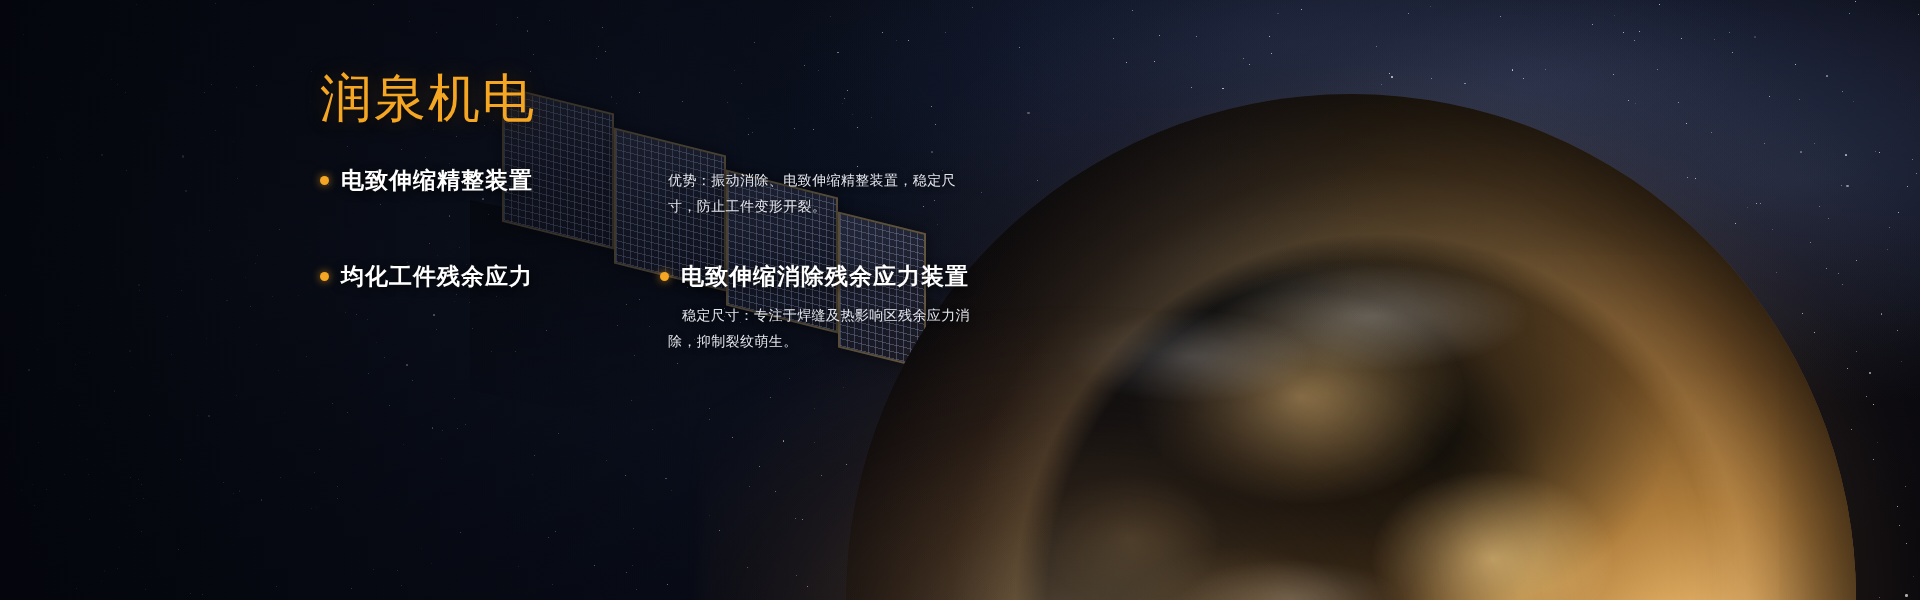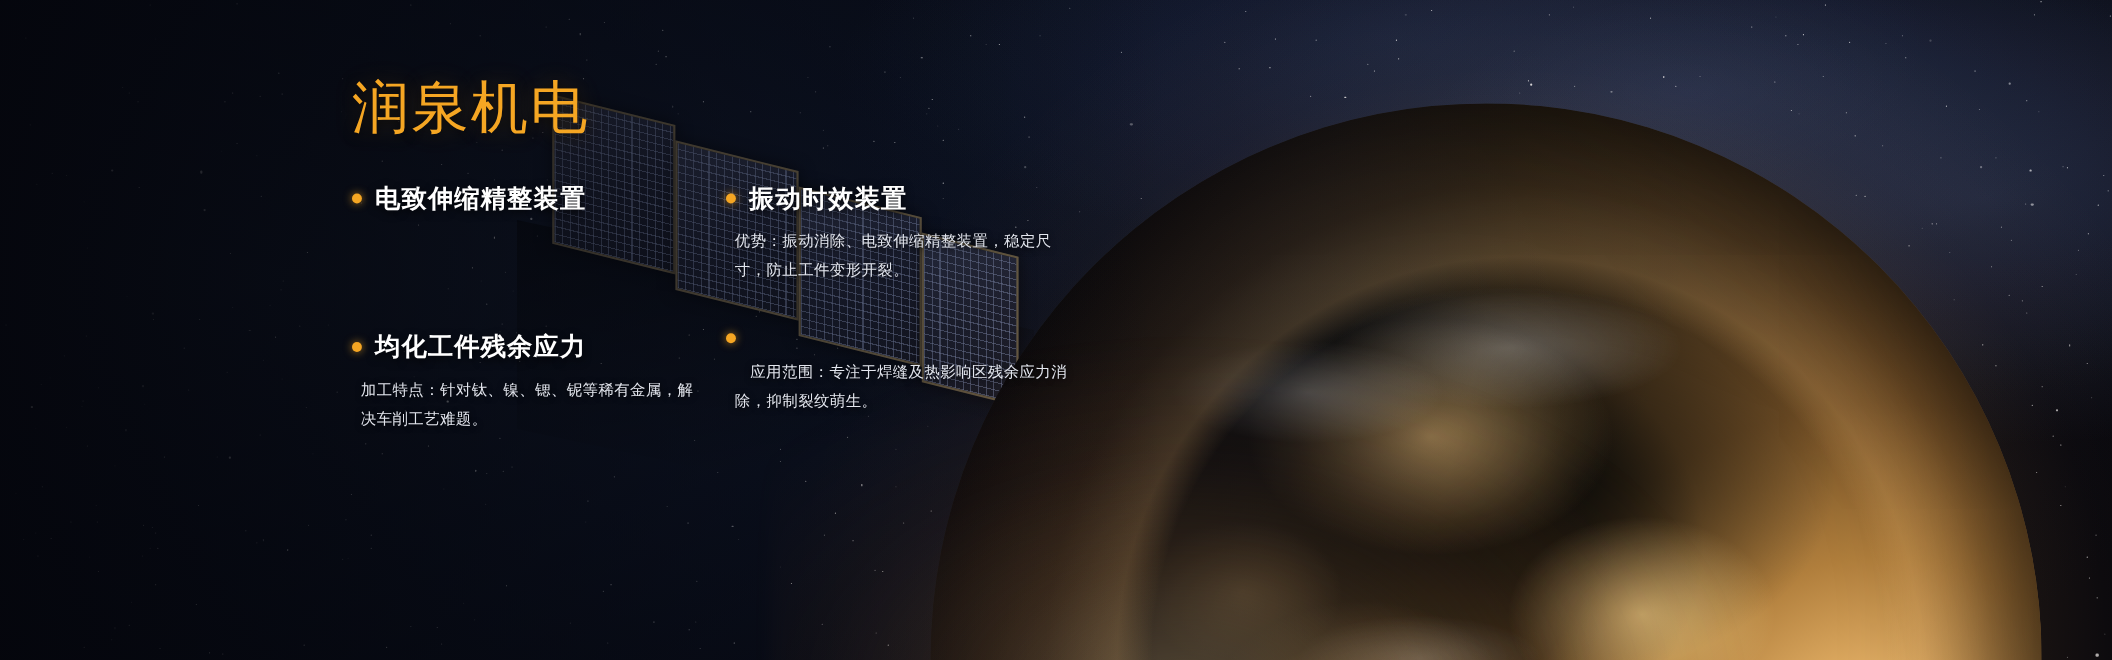--- a/index.html
+++ b/index.html
@@ -680,37 +680,33 @@
     <div class="grid">
 
       <div class="feature">
         <div class="feat-head">
           <span class="bullet"></span>
           <span class="feat-title">电致伸缩精整装置</span>
         </div>
       </div>
 
       <div class="feature">
-        <div class="feat-head">
-          <span class="bullet"></span>
-          <span class="feat-title">振动时效装置</span>
-        </div>
         <p class="feat-body no-indent">优势：振动消除、电致伸缩精整装置，稳定尺寸，防止工件变形开裂。</p>
       </div>
 
       <div class="feature">
         <div class="feat-head">
           <span class="bullet"></span>
           <span class="feat-title">均化工件残余应力</span>
         </div>
-        <p class="feat-body no-indent">加工特点：针对钛、镍、锶、铌等稀有金属，解决车削工艺难题。</p>
       </div>
 
       <div class="feature">
         <div class="feat-head">
           <span class="bullet"></span>
+          <span class="feat-title">电致伸缩消除残余应力装置</span>
         </div>
-        <p class="feat-body">应用范围：专注于焊缝及热影响区残余应力消除，抑制裂纹萌生。</p>
+        <p class="feat-body">稳定尺寸：专注于焊缝及热影响区残余应力消除，抑制裂纹萌生。</p>
       </div>
 
     </div>
   </div>
 </div>
 
 </body></html>

